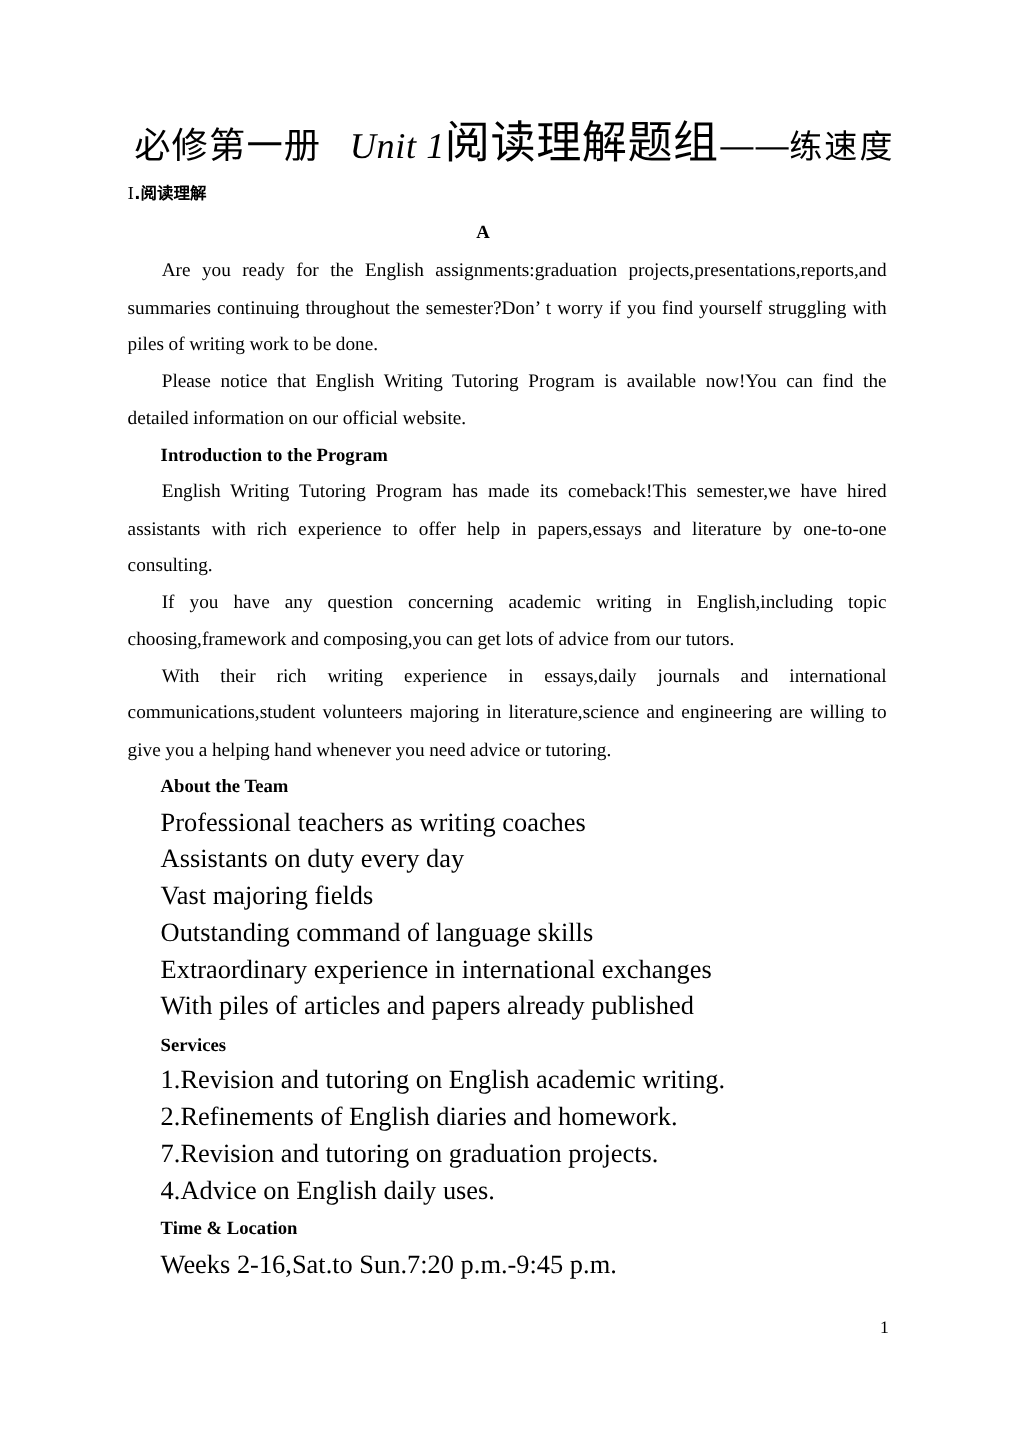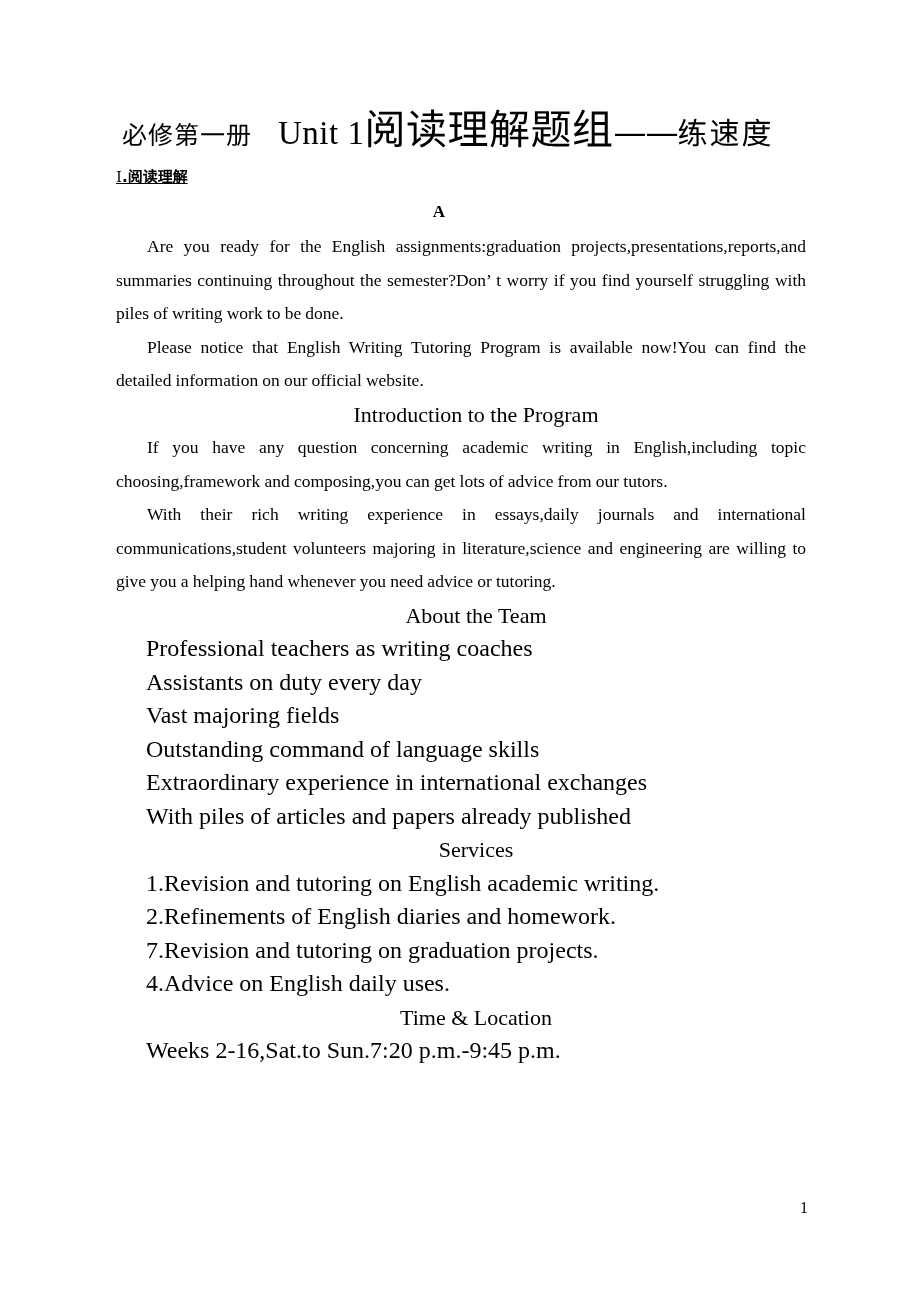--- a/index.html
+++ b/index.html
@@ -37,31 +37,32 @@
     font-size: 33px;
     line-height: 44px;
     letter-spacing: 0.5px;
     white-space: nowrap;
     margin: 0 0 4px 0;
     padding-left: 6px;
     font-weight: 400;
   }
   .doc-title .t-cn-head {
     font-family: Liberation Mono, monospace;
-    font-size: 25px;
+    font-size: 33px;
     letter-spacing: 1px;
   }
   .doc-title .t-gap {
     display: inline-block;
     width: 26px;
   }
   .doc-title .t-en {
     font-family: "Liberation Serif", serif;
     font-size: 33px;
     letter-spacing: 0.5px;
+    font-style: italic;
   }
   .doc-title .t-cn-mid {
     font-family: "DejaVu Serif", "Liberation Serif", serif;
     font-size: 41px;
     letter-spacing: 0.5px;
   }
   .doc-title .t-dash {
     font-family: "DejaVu Serif", serif;
     font-size: 33px;
     letter-spacing: -1px;
@@ -74,21 +75,20 @@
   }
 
   
   .section-heading {
     font-family: "DejaVu Sans", sans-serif;
     font-size: 15px;
     font-weight: 700;
     line-height: 26px;
     margin: 0 0 6px 0;
     letter-spacing: 0px;
-    text-decoration: underline;
   }
   .section-heading .roman {
     font-family: "DejaVu Serif", serif;
     font-weight: 400;
     font-size: 15px;
   }
 
   
   .passage-label {
     text-align: center;
@@ -105,26 +105,25 @@
     font-size: 17.5px;
     line-height: 33.5px;
     text-align: justify;
     text-justify: inter-word;
     text-indent: 31px;
     word-spacing: -0.2px;
   }
 
   
   .sub-heading {
-    font-size: 22px;
-    font-weight: 400;
+    font-size: 17px;
+    font-weight: 700;
     line-height: 33.5px;
     margin: 0;
     padding-left: 30px;
-    text-align: center;
   }
 
   
   .plain-line {
     font-size: 24px;
     line-height: 33.5px;
     margin: 0;
     padding-left: 30px;
     white-space: nowrap;
   }
@@ -154,20 +153,21 @@
     <h2 class="section-heading"><span class="roman">Ⅰ</span><span>.阅读理解</span></h2>
 
     <div class="passage-label">A</div>
 
     <p class="body-para">Are you ready for the English assignments:graduation projects,presentations,reports,and summaries continuing throughout the semester?Don’ t worry if you find yourself struggling with piles of writing work to be done.</p>
 
     <p class="body-para">Please notice that English Writing Tutoring Program is available now!You can find the detailed information on our official website.</p>
 
     <div class="sub-heading">Introduction to the Program</div>
 
+    <p class="body-para">English Writing Tutoring Program has made its comeback!This semester,we have hired assistants with rich experience to offer help in papers,essays and literature by one-to-one consulting.</p>
 
     <p class="body-para">If you have any question concerning academic writing in English,including topic choosing,framework and composing,you can get lots of advice from our tutors.</p>
 
     <p class="body-para">With their rich writing experience in essays,daily journals and international communications,student volunteers majoring in literature,science and engineering are willing to give you a helping hand whenever you need advice or tutoring.</p>
 
     <div class="sub-heading">About the Team</div>
 
     <div class="plain-line">Professional teachers as writing coaches</div>
     <div class="plain-line">Assistants on duty every day</div>
     <div class="plain-line">Vast majoring fields</div>

